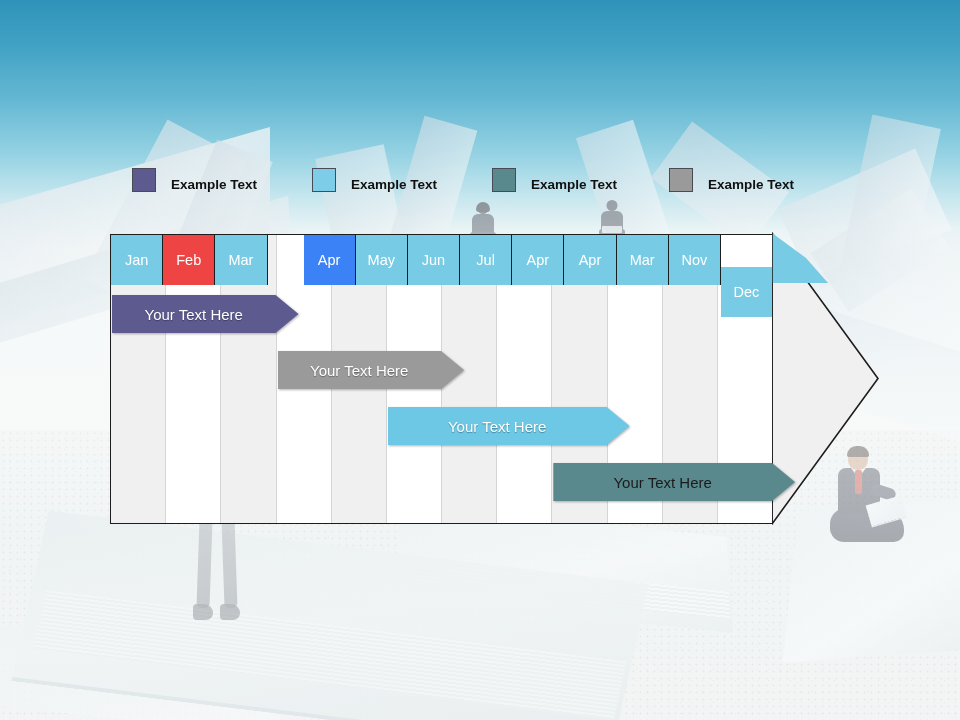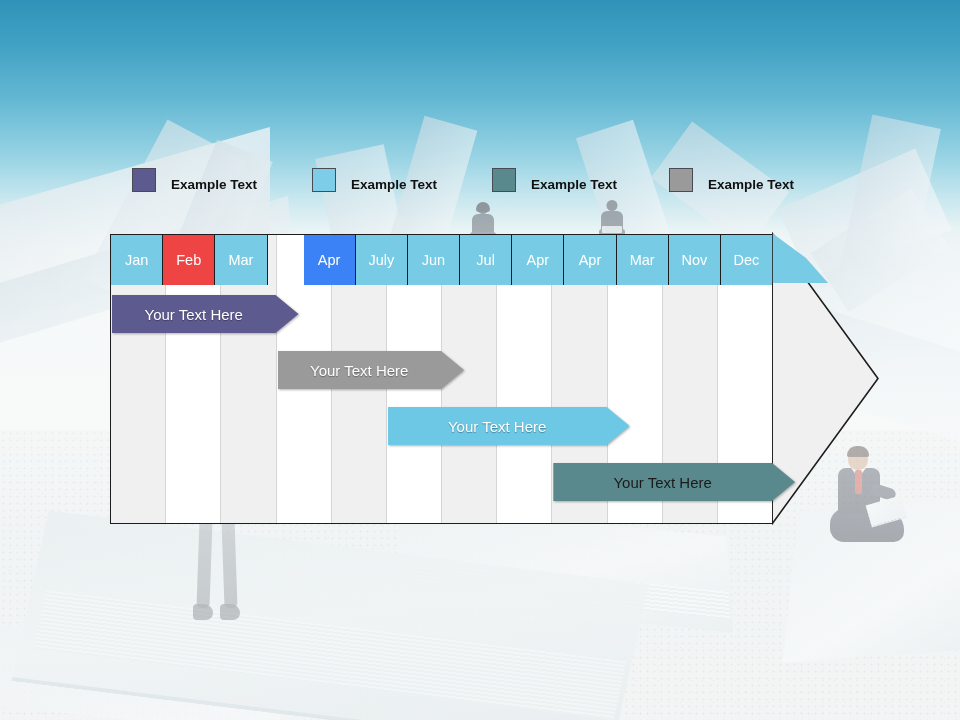--- a/index.html
+++ b/index.html
@@ -337,28 +337,28 @@
           <div class="col shade"></div>
           <div class="col plain"></div>
           <div class="col shade"></div>
           <div class="col plain"></div>
         </div>
       <div class="month-row">
           <div class="month-cell" style="background: rgb(120, 203, 228);">Jan</div>
           <div class="month-cell" style="background: #ef4444;">Feb</div>
           <div class="month-cell" style="background: rgb(120, 203, 228);">Mar</div>
           <div class="month-cell" style="background: #3b82f6; margin-left: 36px;">Apr</div>
-          <div class="month-cell" style="background: rgb(120, 203, 228);">July</div>
+          <div class="month-cell" style="background: rgb(120, 203, 228);">May</div>
           <div class="month-cell" style="background: rgb(120, 203, 228);">Jun</div>
           <div class="month-cell" style="background: rgb(120, 203, 228);">Jul</div>
           <div class="month-cell" style="background: rgb(120, 203, 228);">Apr</div>
           <div class="month-cell" style="background: rgb(120, 203, 228);">Apr</div>
           <div class="month-cell" style="background: rgb(120, 203, 228);">Mar</div>
           <div class="month-cell" style="background: rgb(120, 203, 228);">Nov</div>
-          <div class="month-cell" style="background: rgb(120, 203, 228);">Dec</div>
+          <div class="month-cell" style="background: rgb(120, 203, 228); margin-top: 32px;">Dec</div>
         </div>
     </div>
 
     <div class="chart-head">
       <svg width="112" height="293" viewBox="0 0 112 293">
         <polygon points="0,1 0,292 106,146.5" fill="#f0f0f0" stroke="#1d1d1d" stroke-width="1.6"></polygon>
         <polygon points="0,1 0,51 56,51 34,26" fill="#78cbe4" stroke="none"></polygon>
         <polygon points="0,1 56,51 0,51" fill="#78cbe4" stroke="none"></polygon>
         <line x1="0" y1="1" x2="0" y2="292" stroke="#1d1d1d" stroke-width="1.6"></line>
       </svg>

